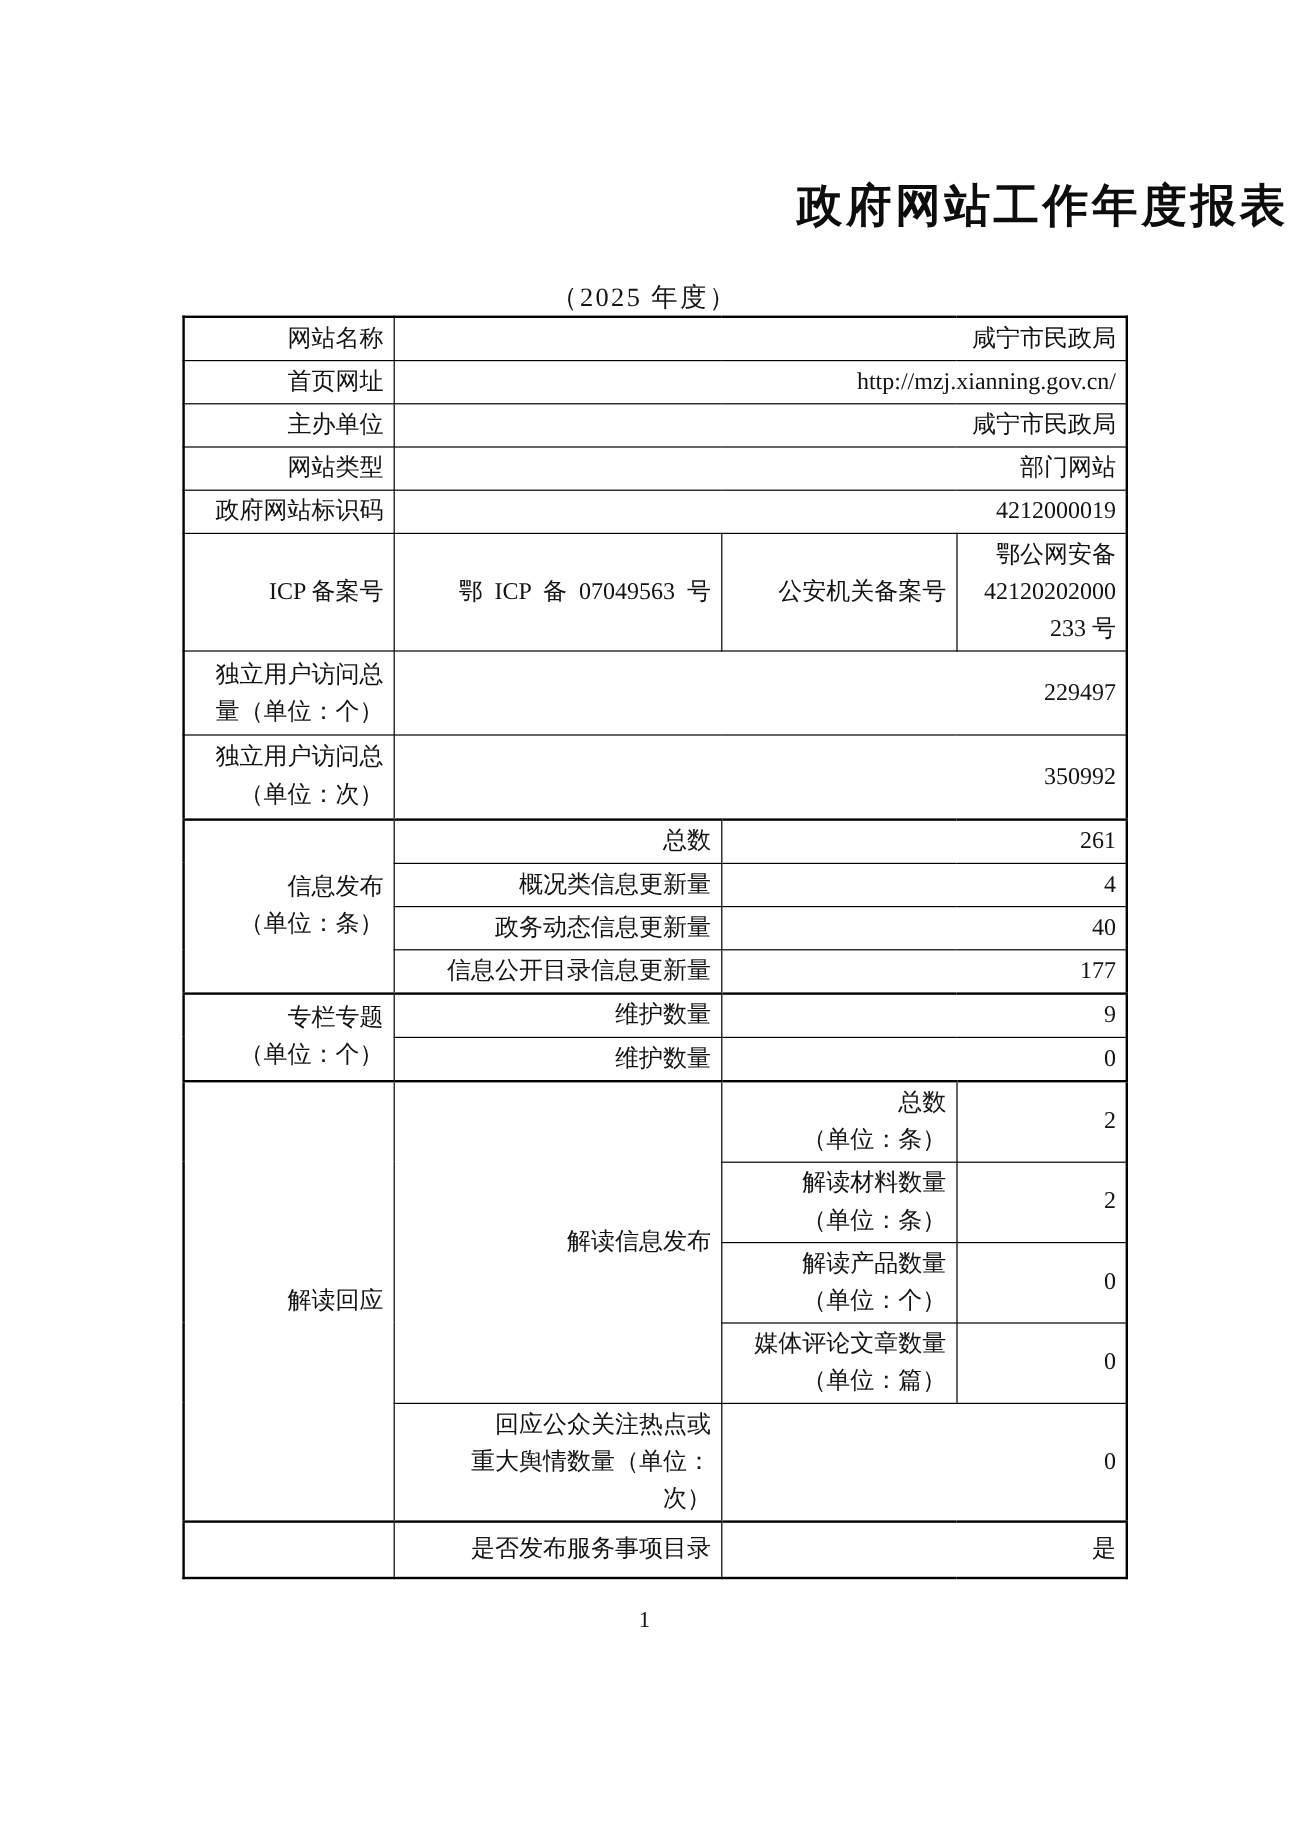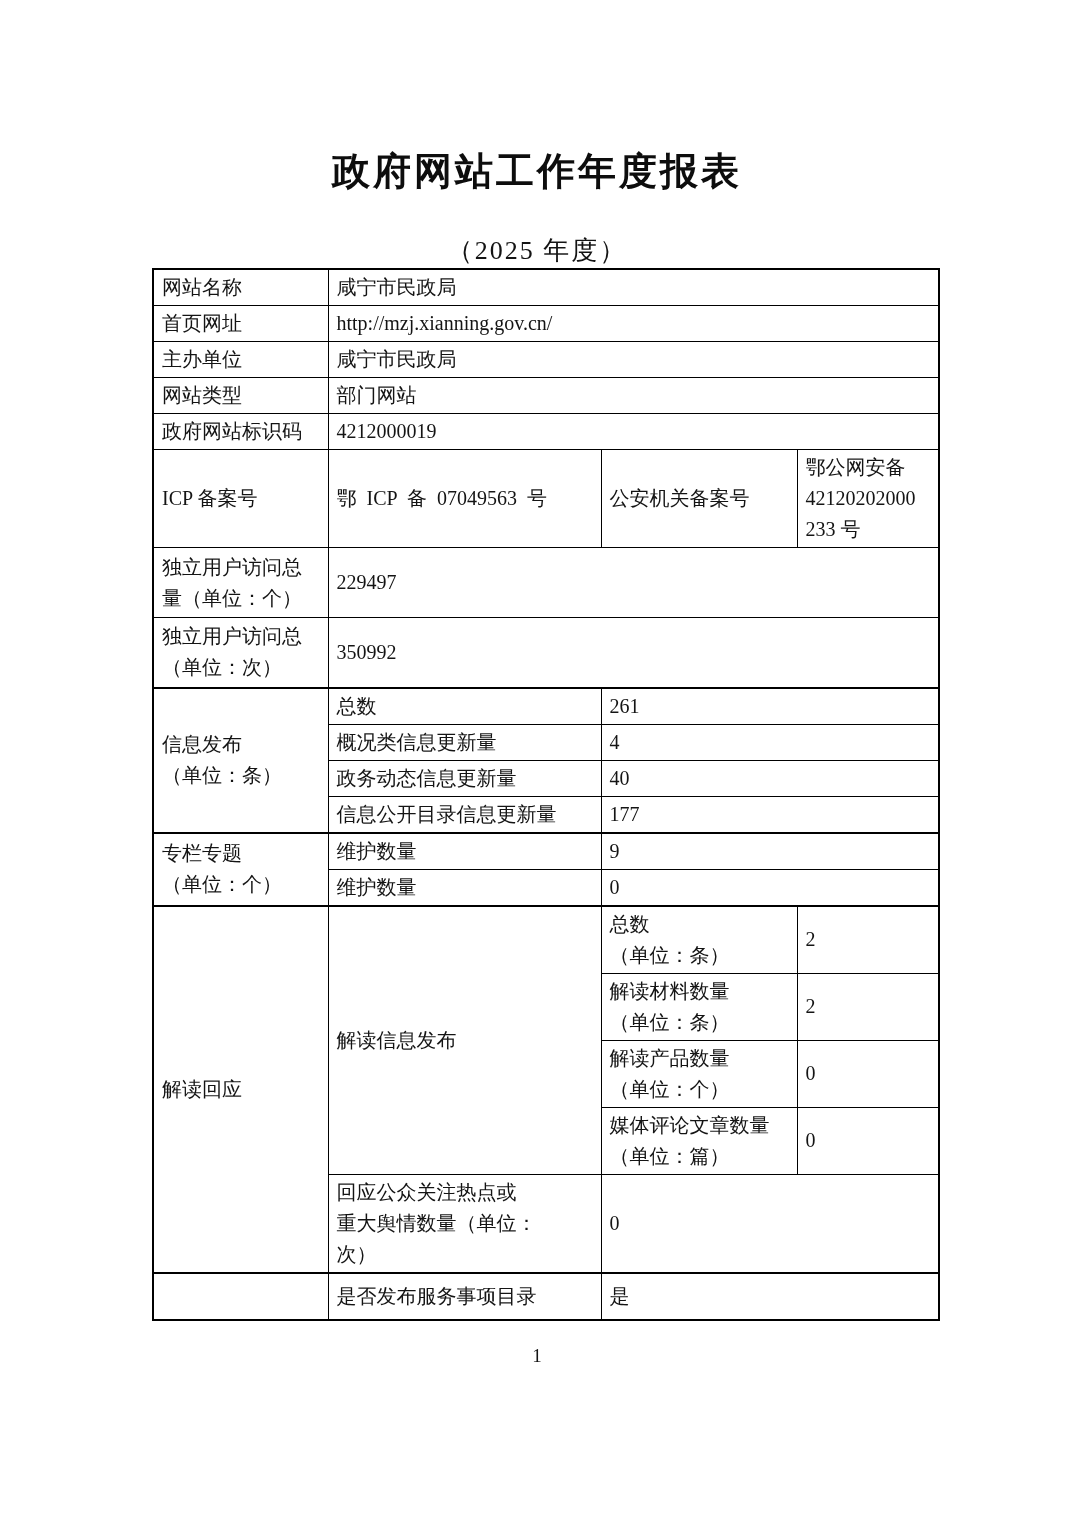--- a/index.html
+++ b/index.html
@@ -9,31 +9,31 @@
     height: 1520px;
     font-family: "Liberation Serif", "DejaVu Serif", serif;
     color: #111111;
     position: relative;
     overflow: hidden;
   }
   .page { width: 1074px; height: 1520px; }
 
   .doc-title {
     padding-top: 146px;
-    text-align: center;
+    text-align: right;
     font-family: "Liberation Sans", "DejaVu Sans", sans-serif;
     font-size: 38px;
     font-weight: 700;
     letter-spacing: 3px;
     color: #0d0d0d;
   }
   .doc-subtitle {
     margin-top: 36px;
     text-align: center;
-    font-size: 26px;
+    font-size: 22px;
     letter-spacing: 2px;
     color: #141414;
   }
   .reporting-unit {
     margin: 64px 0 10px 152px;
     font-size: 20px;
     font-weight: 700;
     letter-spacing: 1px;
     color: #0d0d0d;
   }
@@ -42,21 +42,21 @@
     margin-left: 152px;
     width: 786px;
     border-collapse: collapse;
     table-layout: fixed;
     border: 2px solid #000;
     font-size: 20px;
     color: #141414;
   }
   table.report td {
     border: 1px solid #000;
-    text-align: left;
+    text-align: right;
     vertical-align: middle;
     padding: 2px 8px;
     white-space: pre-line;
     line-height: 1.55;
     overflow: hidden;
   }
   tr.sec > td { border-top-width: 2px; }
 
   .h36 { height: 36px; }
   .h98 { height: 98px; }

